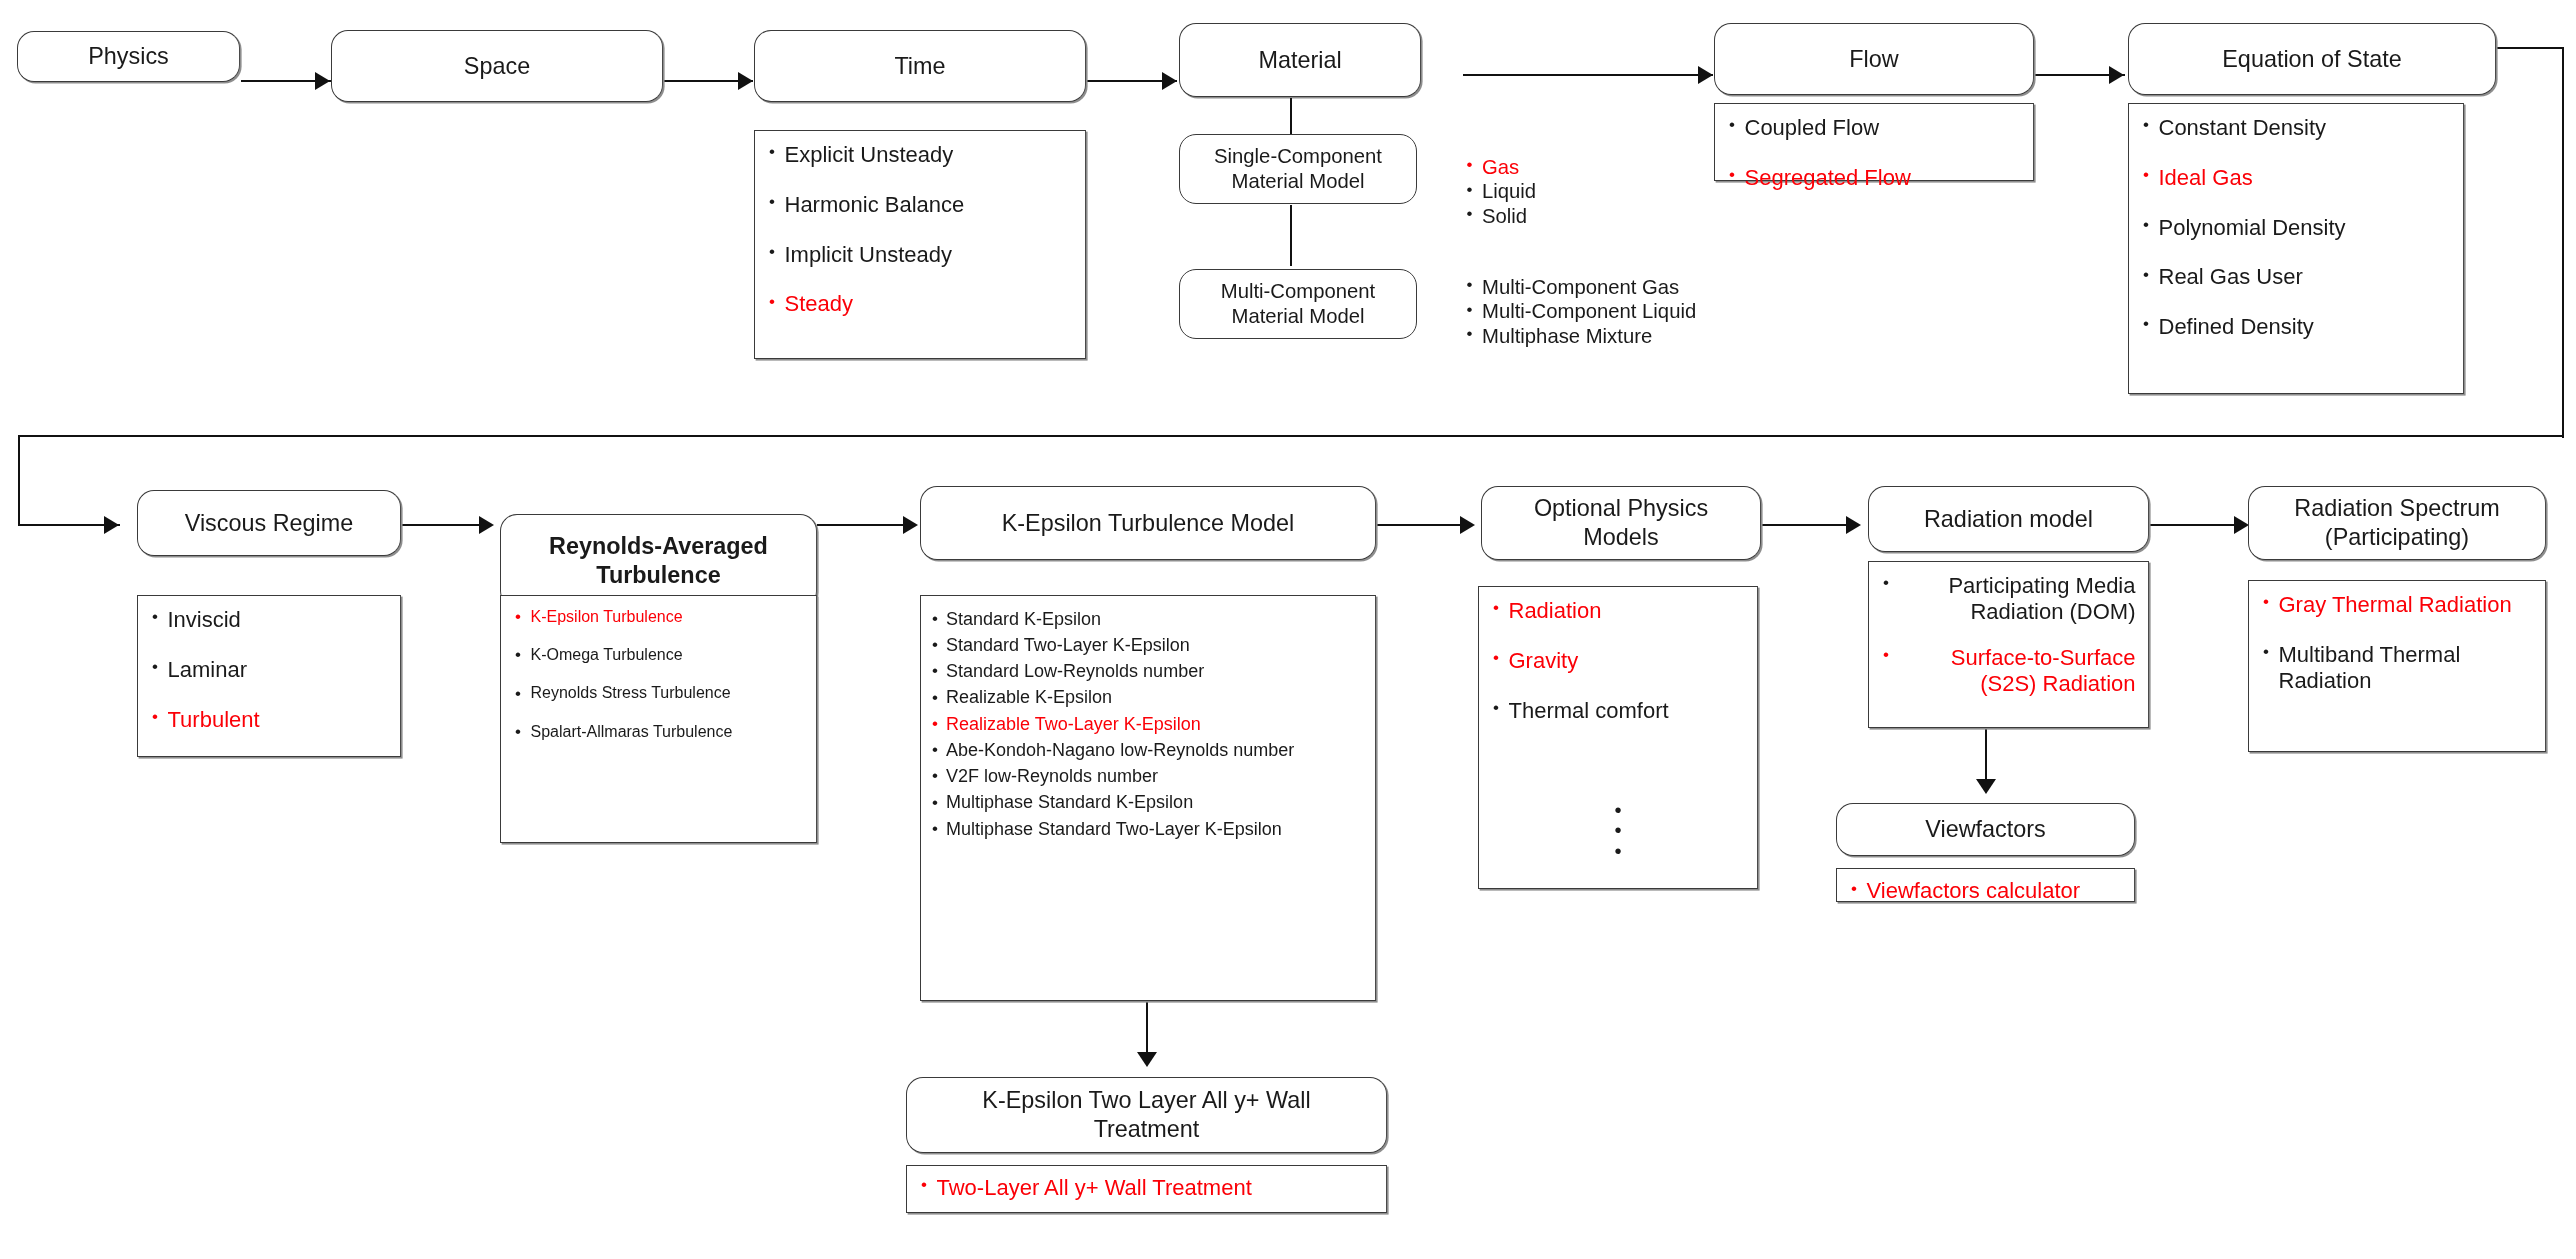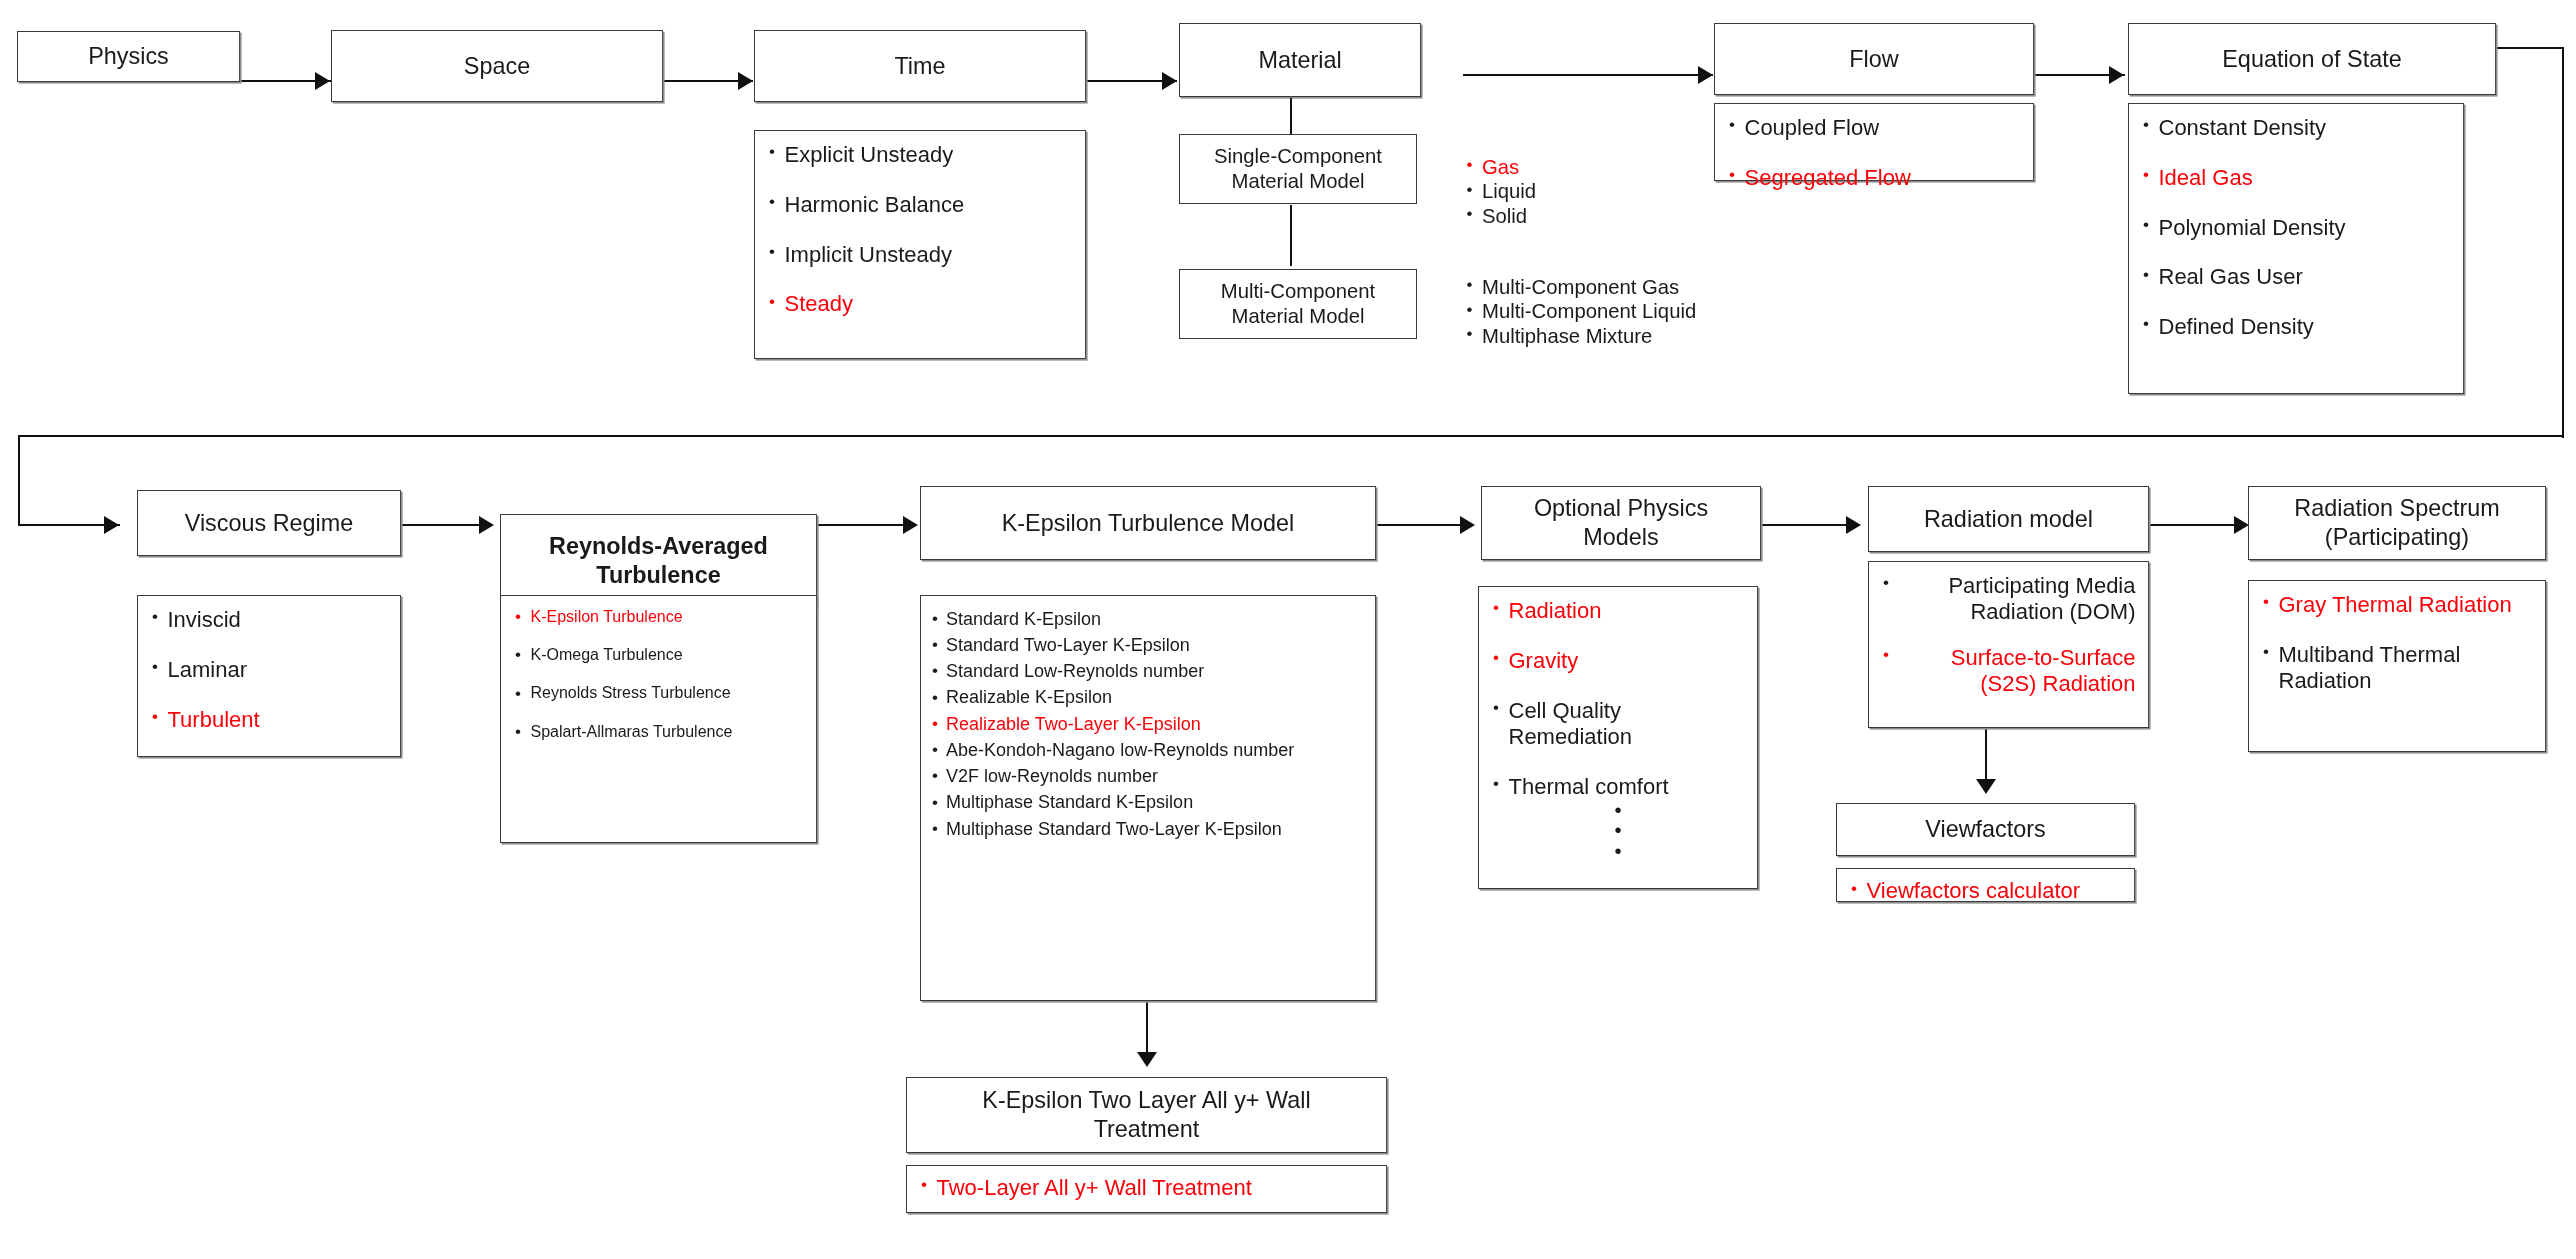--- a/index.html
+++ b/index.html
@@ -4,21 +4,21 @@
 <style>
   html,body{margin:0;padding:0;background:#ffffff;}
   body{font-family:"Liberation Sans","DejaVu Sans",sans-serif;color:#1a1a1a;}
   #canvas{position:relative;width:2576px;height:1259px;background:#fff;overflow:hidden;}
 
   
   .box{position:absolute;box-sizing:border-box;background:#fff;
        border:1.6px solid #3a3a3a;border-right-color:#4a4a4a;
        box-shadow:1.6px 1.6px 0 0 #8e8e8e;}
   .hdr{display:flex;align-items:center;justify-content:center;text-align:center;
-       line-height:1.22;padding:3.1px 7.8px;}
+       line-height:1.22;padding:3.1px 7.8px;border-radius:17px;}
   .lst{padding:11px 12.5px;}
   .plain{border:1.6px solid #3a3a3a;box-shadow:none;}
 
   
   .t30{font-size:23.4px;}
   .t28{font-size:22px;}
   .t26{font-size:20.3px;}
 
   ul.items{list-style:none;margin:0;padding:0;}
   ul.items li{position:relative;padding-left:17px;line-height:1.2;color:#1a1a1a;}
@@ -221,21 +221,20 @@
   <div class="box hdr t30" style="left:1481px;top:486px;width:280px;height:74px;">
     <span>
       <span>Optional Physics</span><br>
       <span>Models</span>
     </span>
   </div>
   <div class="box lst" style="left:1478px;top:586px;width:280px;height:303px;">
     <ul class="items gap-30 t28">
       <li class="red">Radiation</li>
       <li class="red">Gravity</li>
-      <li>Cell Quality Remediation</li>
       <li>Thermal comfort</li>
     </ul>
     <div class="vdots" style="left:0;right:0;top:213px;">
       <span>•</span>
       <span>•</span>
       <span>•</span>
     </div>
   </div>
 
   <div class="box hdr t30" style="left:1868px;top:486px;width:281px;height:66px;">

